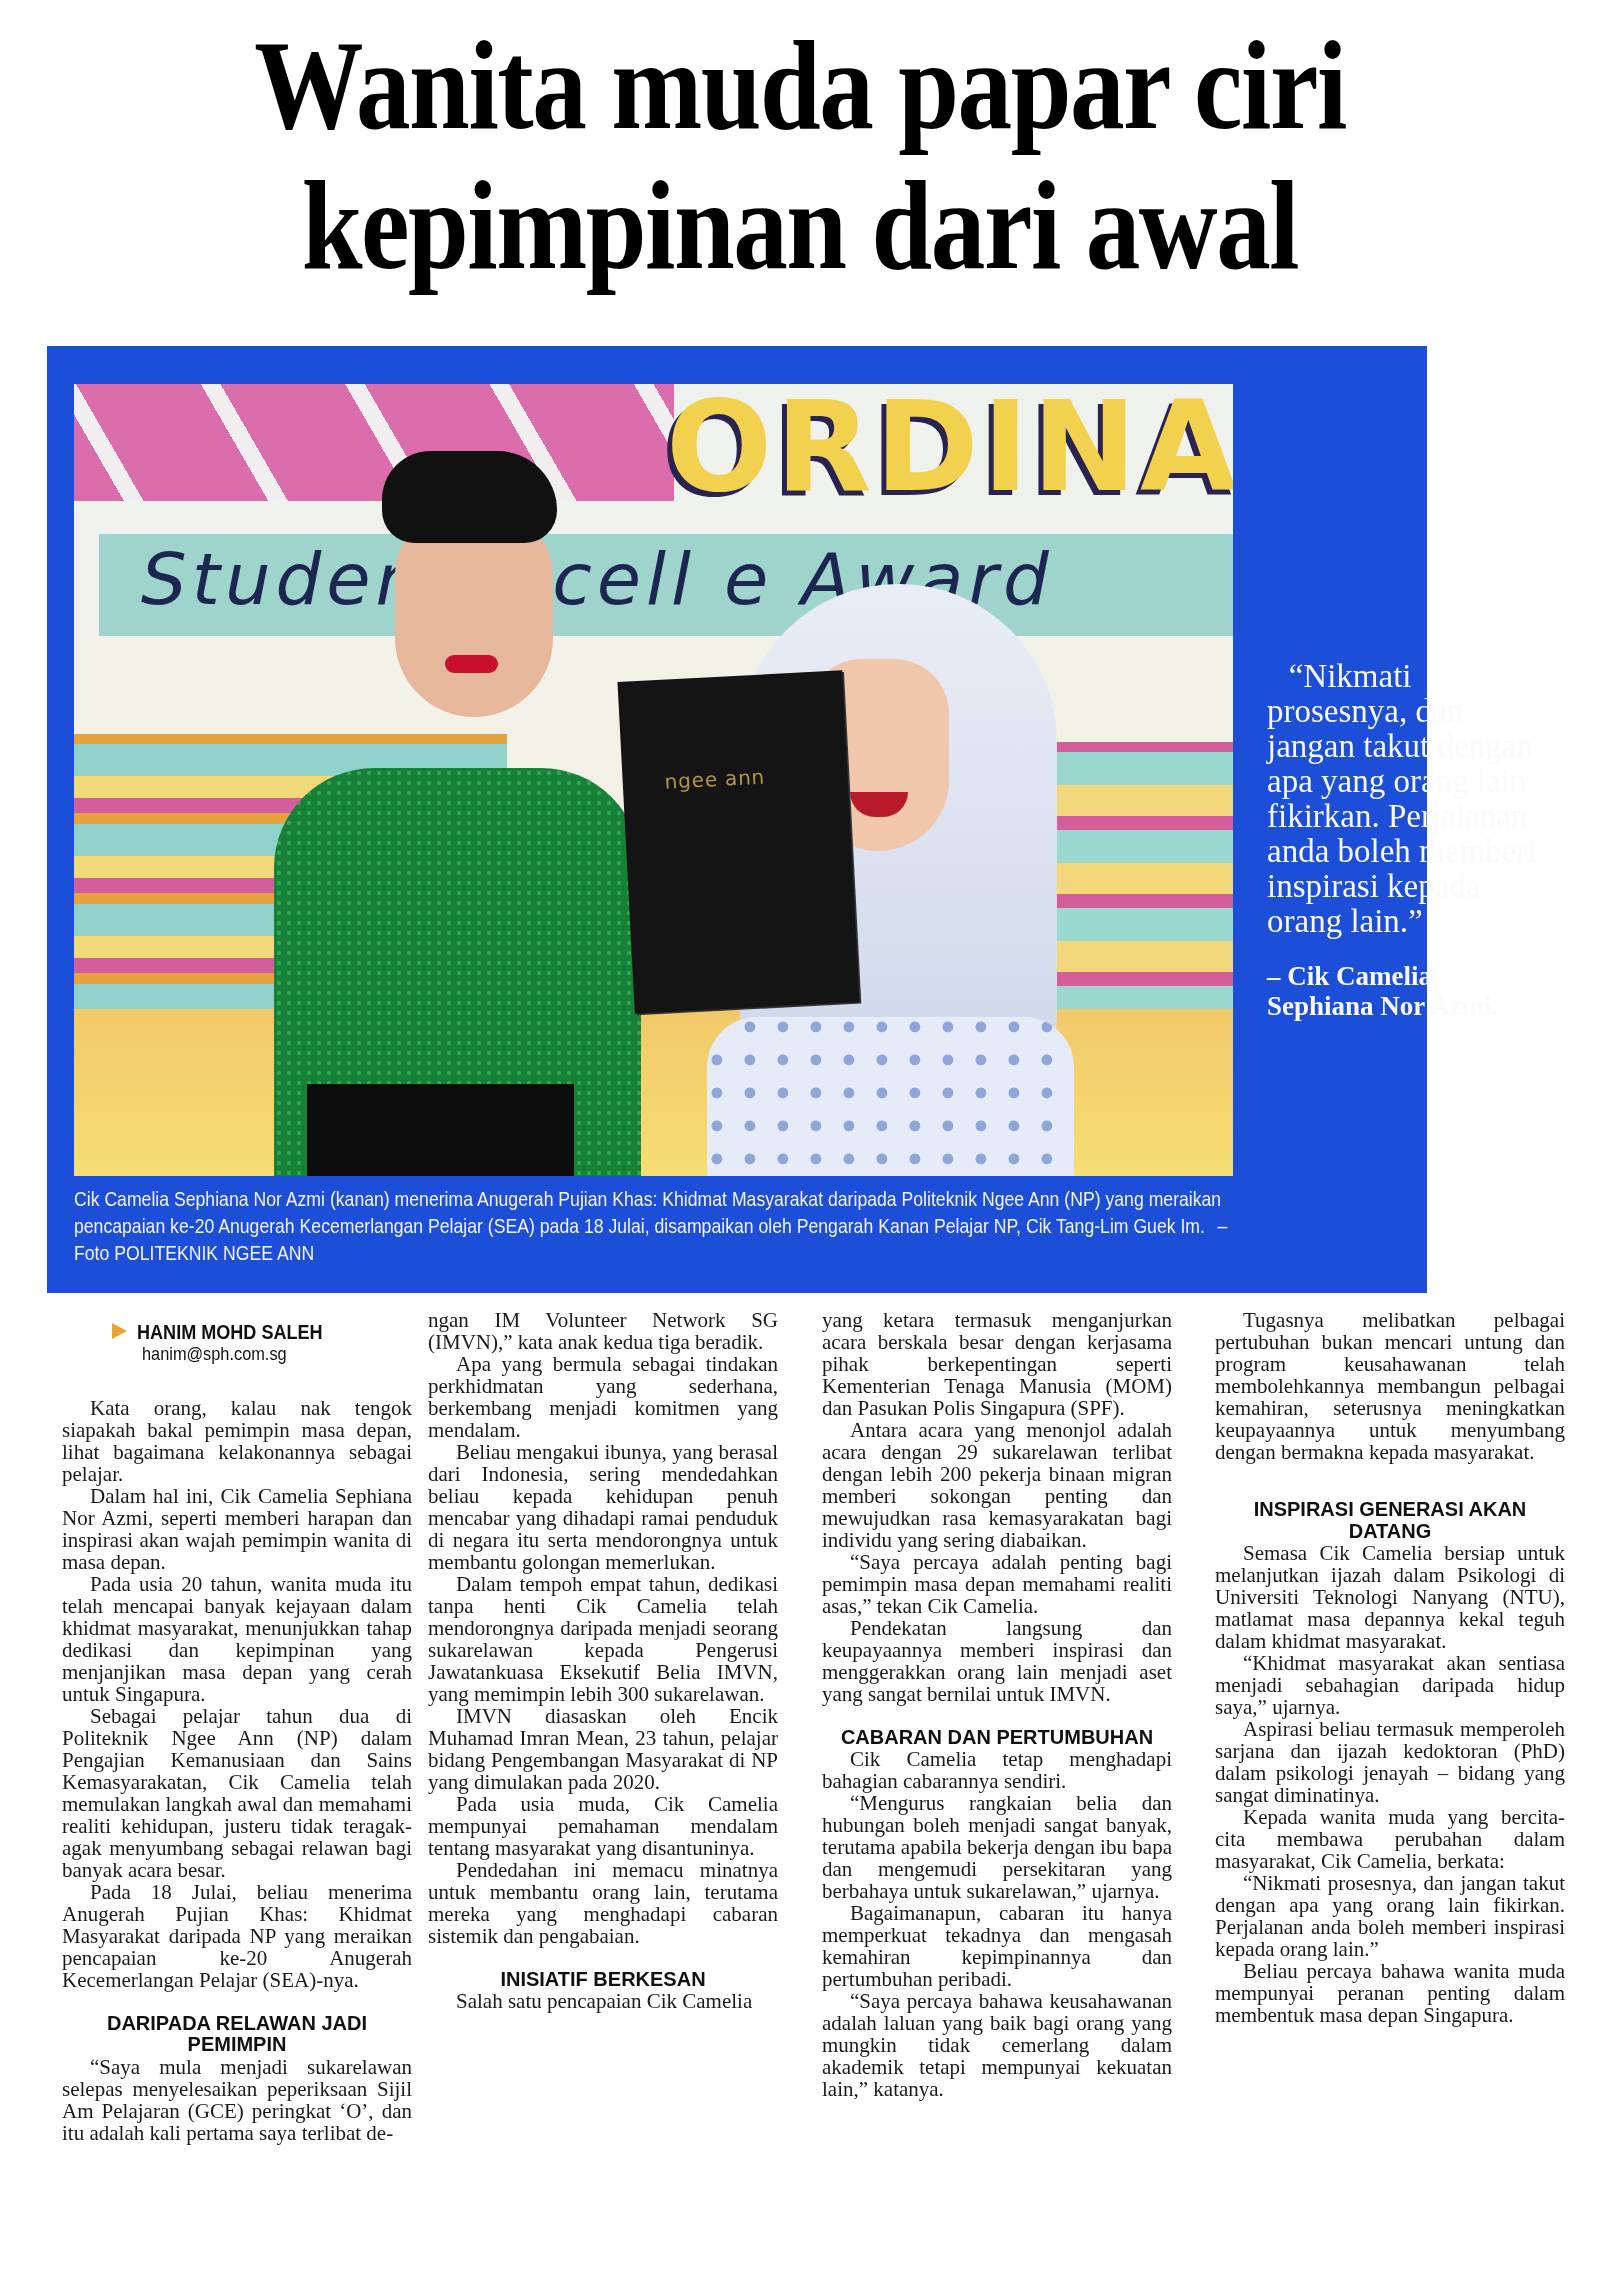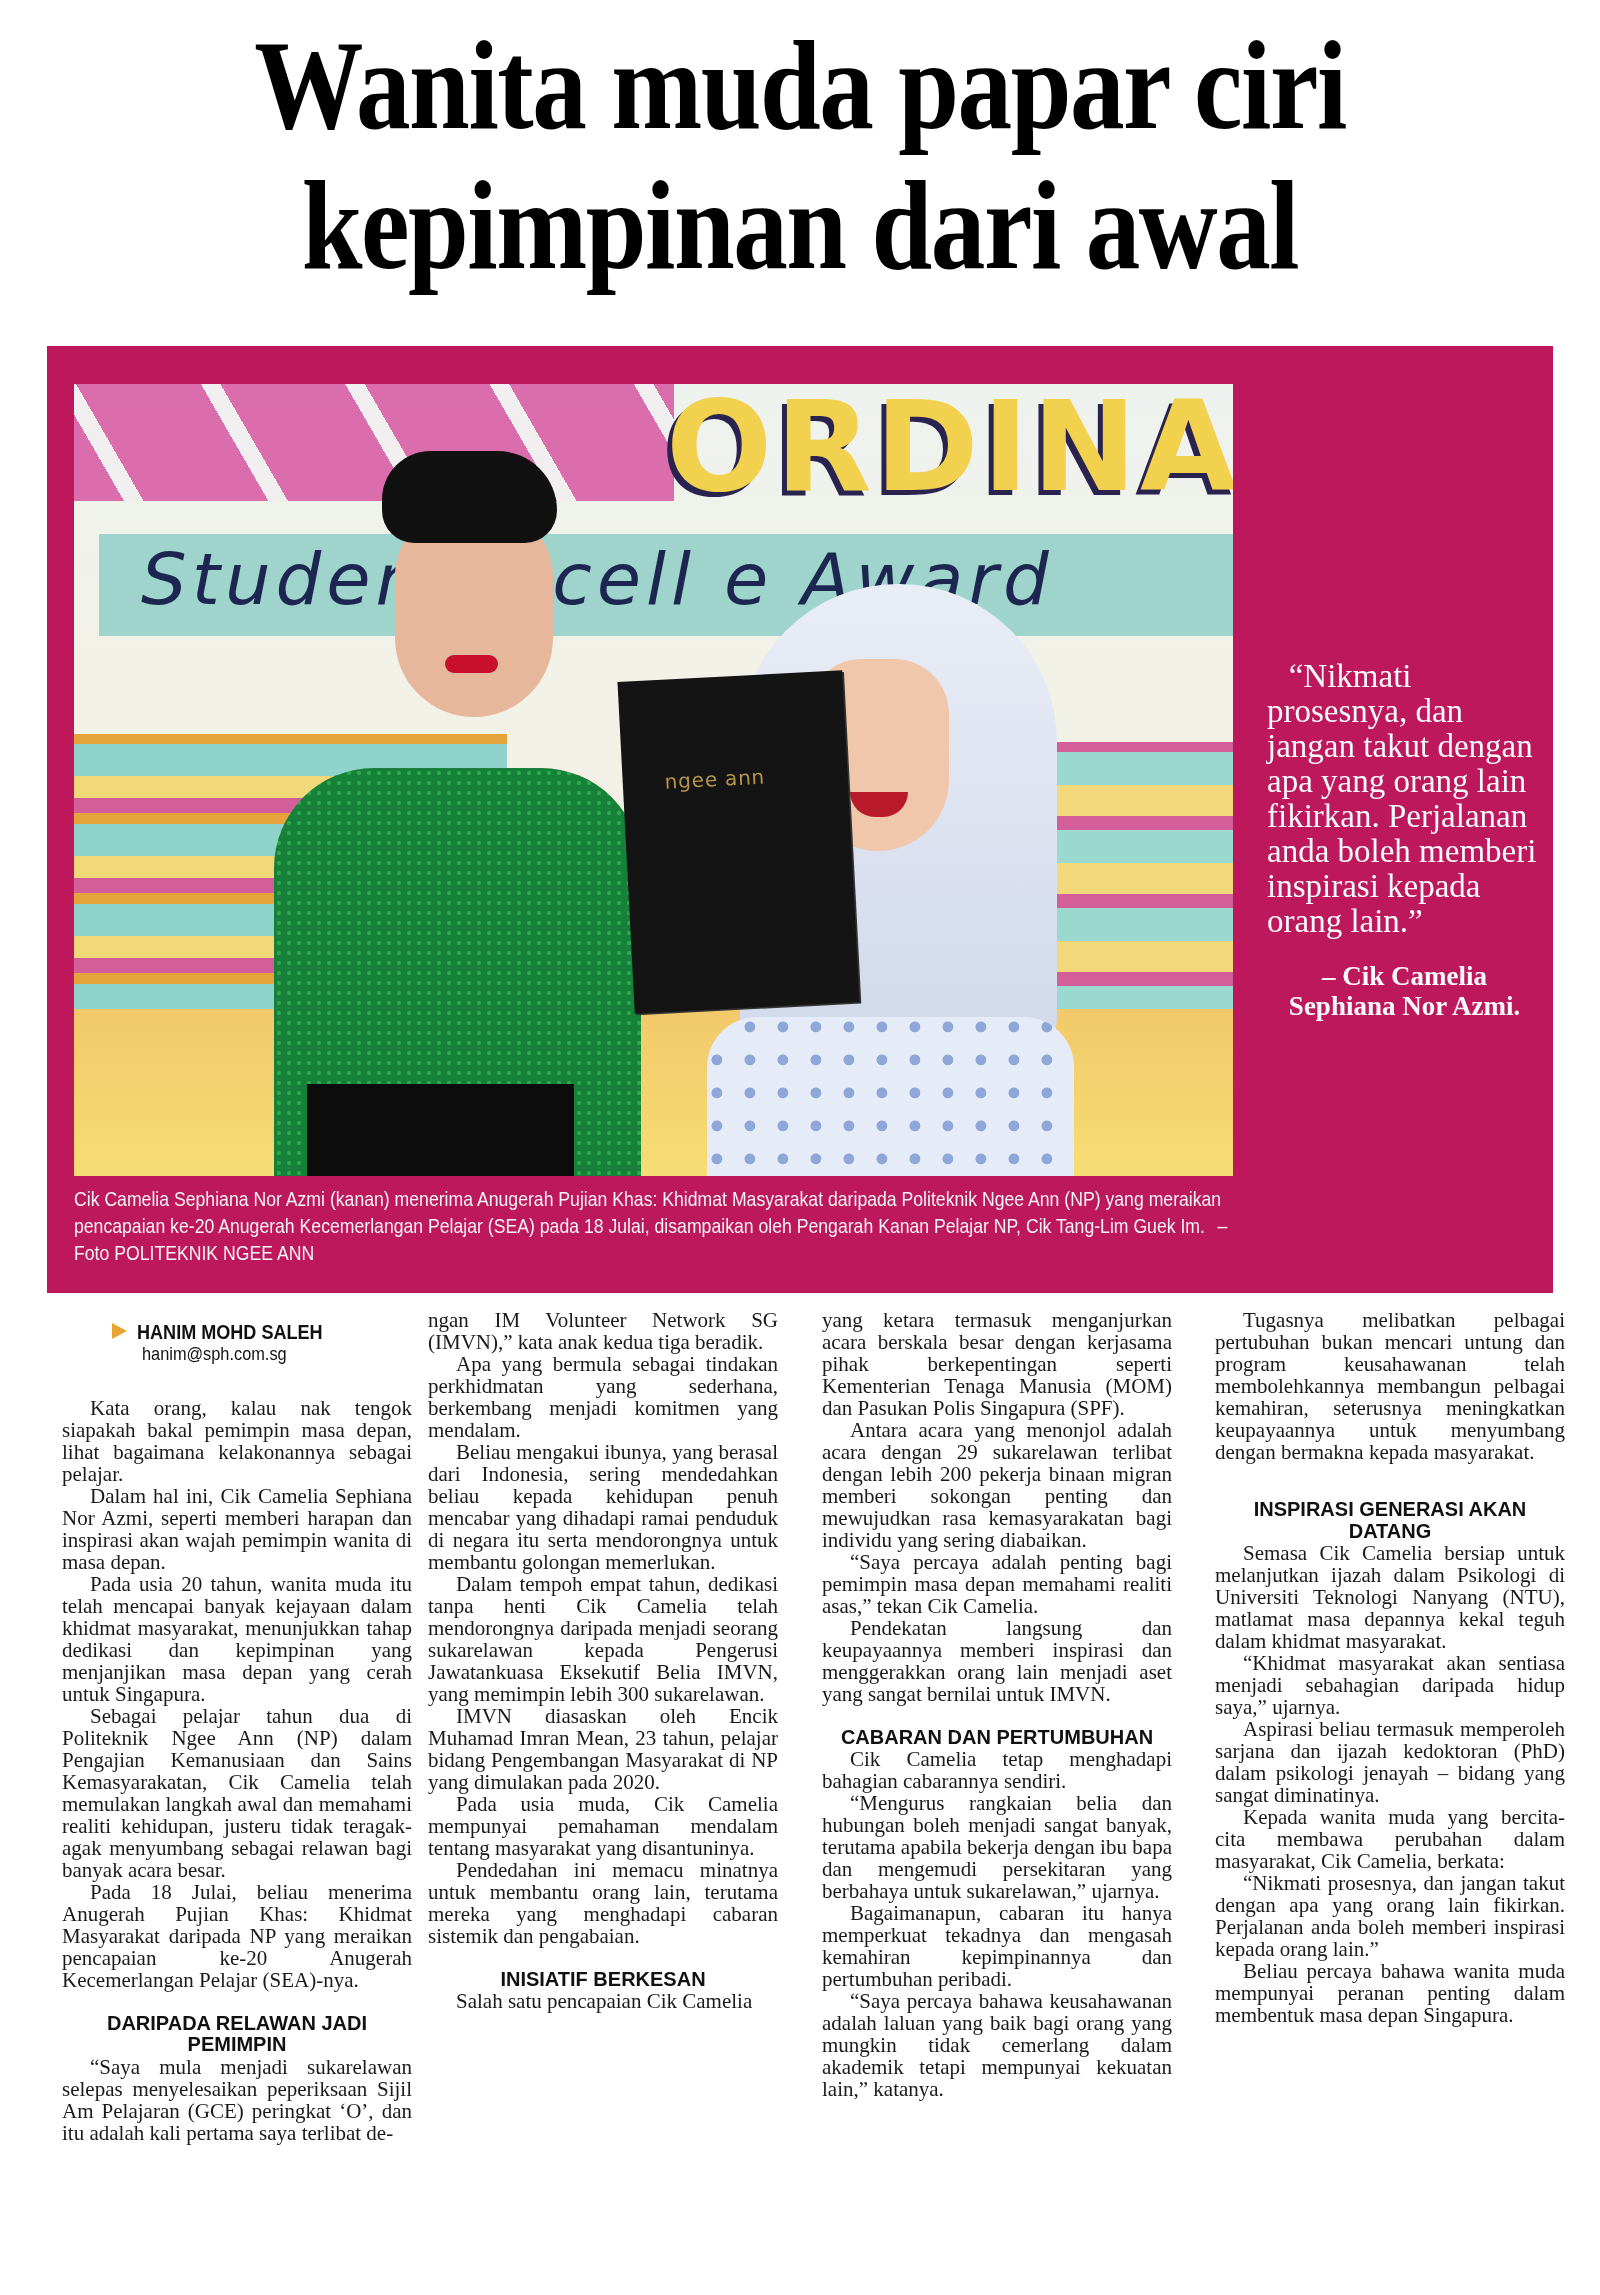--- a/index.html
+++ b/index.html
@@ -7,22 +7,22 @@
 
   .headline {
     position: absolute; left: 0; top: 15px; width: 1600px; text-align: center;
     font-family: "Liberation Serif", "DejaVu Serif", serif; font-weight: bold;
     font-size: 127px; line-height: 140px; letter-spacing: -1.7px; color: #000;
     transform: scaleX(0.86); transform-origin: 50% 0;
   }
   .headline div { white-space: nowrap; }
 
   .panel {
-    position: absolute; left: 47px; top: 346px; width: 1506px; height: 947px;
-    background: #be185d;
+    position: absolute; left: 47px; top: 346px; width: 1380px; height: 947px;
+    background: #1d4ed8;
   }
 
   
   .photo {
     position: absolute; left: 27px; top: 38px; width: 1159px; height: 792px;
     background: #f3f1e8; overflow: hidden;
   }
   .photo .sky { position: absolute; inset: 0; background: linear-gradient(#eef2ee, #f4f1e4 60%, #f2e4a8); }
   .photo .banner-pink {
     position: absolute; left: -16.7px; top: 0; width: 617px; height: 117px;
@@ -85,21 +85,21 @@
     font-family: "Liberation Sans", "DejaVu Sans", sans-serif; font-weight: bold; color: #f5e65a;
     font-size: 32.5px; line-height: 33px; letter-spacing: 0.4px;
   }
   .side-title div { white-space: nowrap; }
   .side-title .first { padding-left: 21px; }
   .side-quote {
     position: absolute; left: 1220px; top: 313px; width: 275px;
     font-family: "Liberation Serif", "DejaVu Serif", serif; font-size: 33px; line-height: 35px; color: #fafafa;
   }
   .side-quote .q-text { text-indent: 21.7px; }
-  .side-quote .q-attr { margin-top: 21.7px; font-weight: bold; font-size: 27px; line-height: 30px; text-align: center; }
+  .side-quote .q-attr { margin-top: 21.7px; font-weight: bold; font-size: 27px; line-height: 30px; }
 
   
   .byline { position: absolute; left: 112px; top: 1320px; font-family: "Liberation Sans", "DejaVu Sans", sans-serif; }
   .byline .arrow { position: absolute; left: 0; top: 3.3px; width: 0; height: 0;
     border-top: 8.3px solid transparent; border-bottom: 8.3px solid transparent; border-left: 15px solid #e8a532; }
   .byline .name { position: absolute; left: 25px; top: 0; font-weight: bold; font-size: 21px; white-space: nowrap; transform: scaleX(0.86); transform-origin: 0 0; }
   .byline .email { position: absolute; left: 30px; top: 23px; font-size: 19px; white-space: nowrap; transform: scaleX(0.86); transform-origin: 0 0; }
 
   .col {
     position: absolute; top: 1309px; width: 350px;

